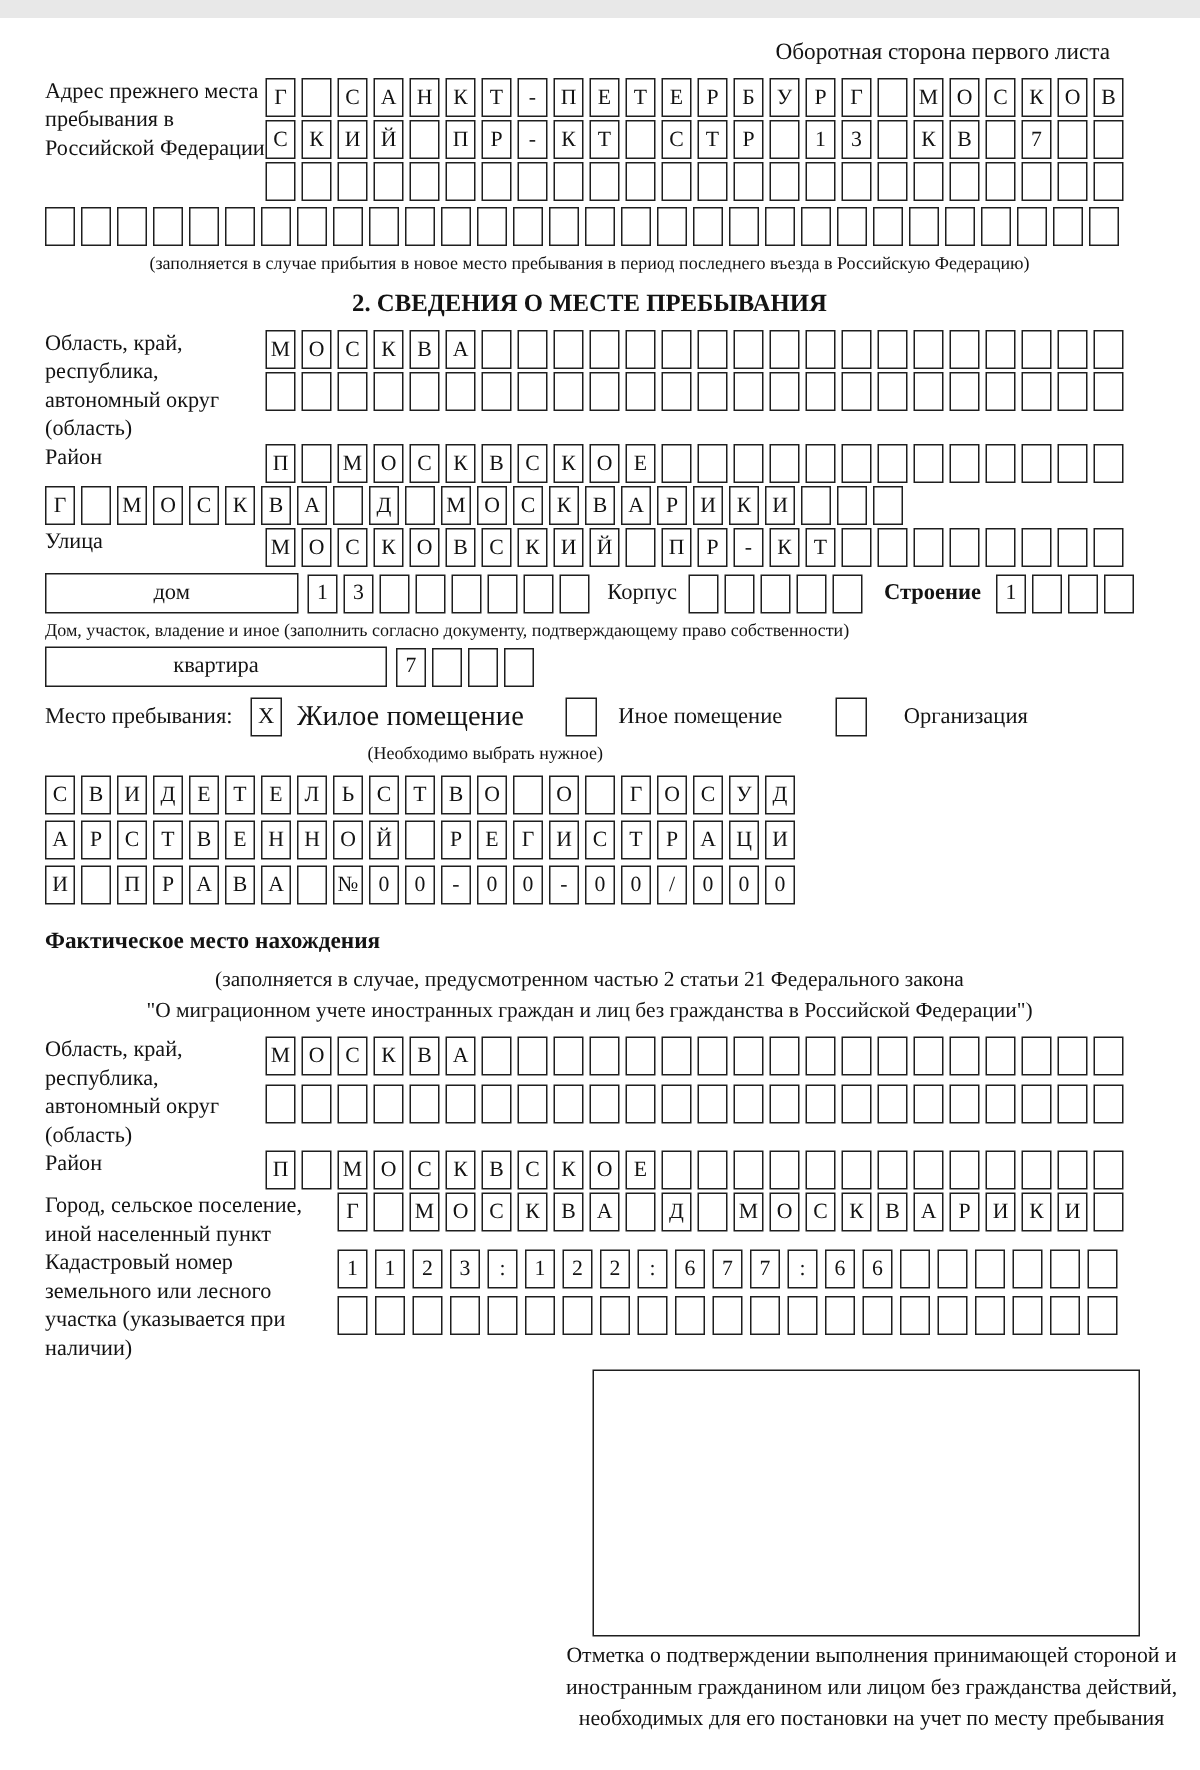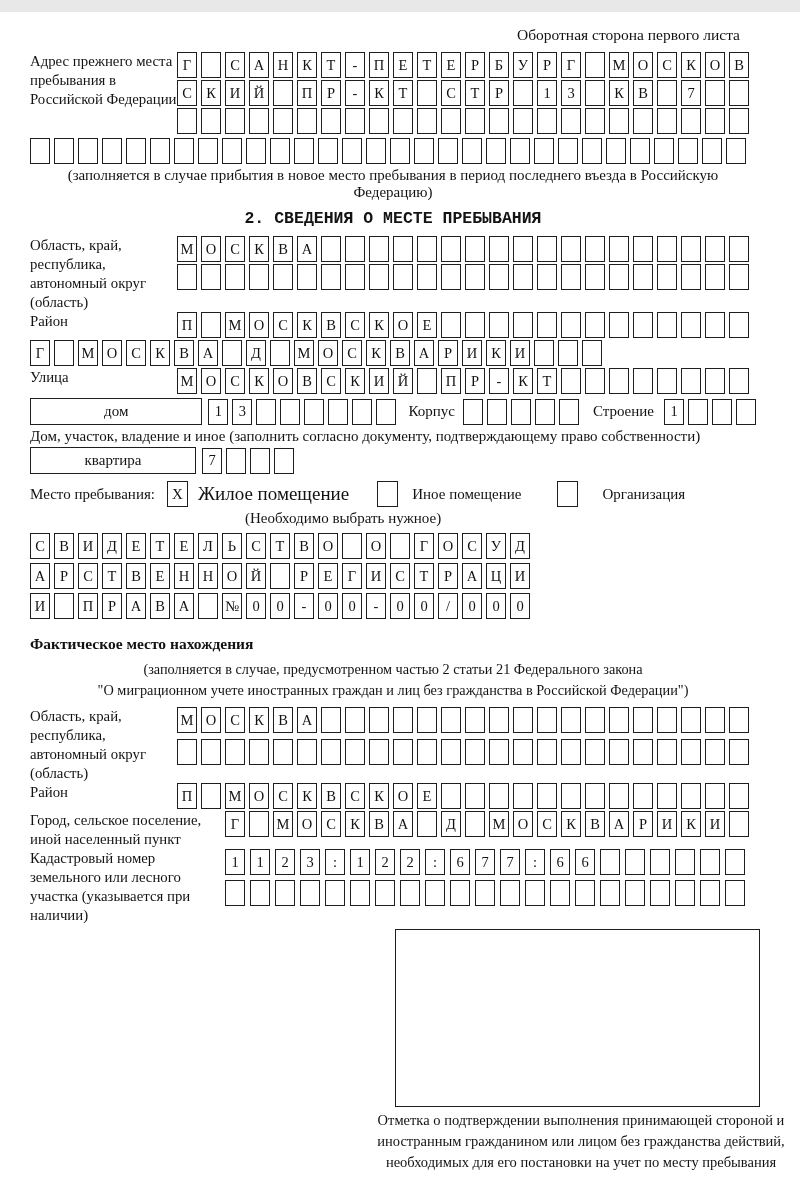--- a/index.html
+++ b/index.html
@@ -16,23 +16,23 @@
   .lbl-195{ flex:0 0 195px; }
   .lbl-225{ flex:0 0 225px; }
 
   .cellrow{ display:flex; gap:4px; margin-bottom:2px; }
   .cellrow.gap5{ gap:5px; margin-bottom:5px; }
   .cell{
     box-sizing:border-box; flex:0 0 20px; width:20px; height:26px;
     border:1.5px solid #1e1e1e; display:inline-flex; align-items:center; justify-content:center;
     font-size:14.5px; line-height:1; background:#fff;
   }
-  .caption{ font-size:15px; line-height:17px; margin:3px 0 2px 0; }
+  .caption{ font-size:12px; line-height:17px; margin:3px 0 2px 0; }
   .caption.center{ text-align:center; }
-  .sec-title{ text-align:center; font-weight:bold; font-size:16.5px; margin:8px 0 8px 0;font-family:Liberation Mono, monospace; }
+  .sec-title{ text-align:center; font-weight:bold; font-size:16.5px; margin:8px 0 8px 0; }
 
   .name-box{
     box-sizing:border-box; border:1.5px solid #1e1e1e; height:27px;
     display:inline-flex; align-items:center; justify-content:center; font-size:15px;
   }
   .inline-lbl{ font-size:15px; line-height:27px; }
 
   .chk{
     box-sizing:border-box; width:21px; height:26px; border:1.5px solid #1e1e1e;
     display:inline-flex; align-items:center; justify-content:center; font-size:15px;
@@ -337,32 +337,32 @@
         <span class="cell"></span>
       </span>
     <span class="inline-lbl" style="margin:0 8px 0 12px;">Корпус</span>
     <span class="cellrow" style="margin-bottom:0;">
         <span class="cell"></span>
         <span class="cell"></span>
         <span class="cell"></span>
         <span class="cell"></span>
         <span class="cell"></span>
       </span>
-    <span class="inline-lbl" style="margin:0 10px 0 14px;">Строение</span>
+    <span class="inline-lbl" style="margin:0 10px 0 14px;font-weight:bold;">Строение</span>
     <span class="cellrow" style="margin-bottom:0;">
         <span class="cell">1</span>
         <span class="cell"></span>
         <span class="cell"></span>
         <span class="cell"></span>
       </span>
   </div>
   <div class="caption">Дом, участок, владение и иное (заполнить согласно документу, подтверждающему право собственности)</div>
 
   <div class="field" style="align-items:center;">
-    <span class="name-box" style="width:166px;margin-right:6px;">квартира</span>
+    <span class="name-box" style="width:228px;margin-right:6px;">квартира</span>
     <span class="cellrow" style="margin-bottom:0;">
         <span class="cell">7</span>
         <span class="cell"></span>
         <span class="cell"></span>
         <span class="cell"></span>
       </span>
   </div>
 
   <div class="mesto-row">
     <span style="font-size:15px;">Место пребывания:</span>

